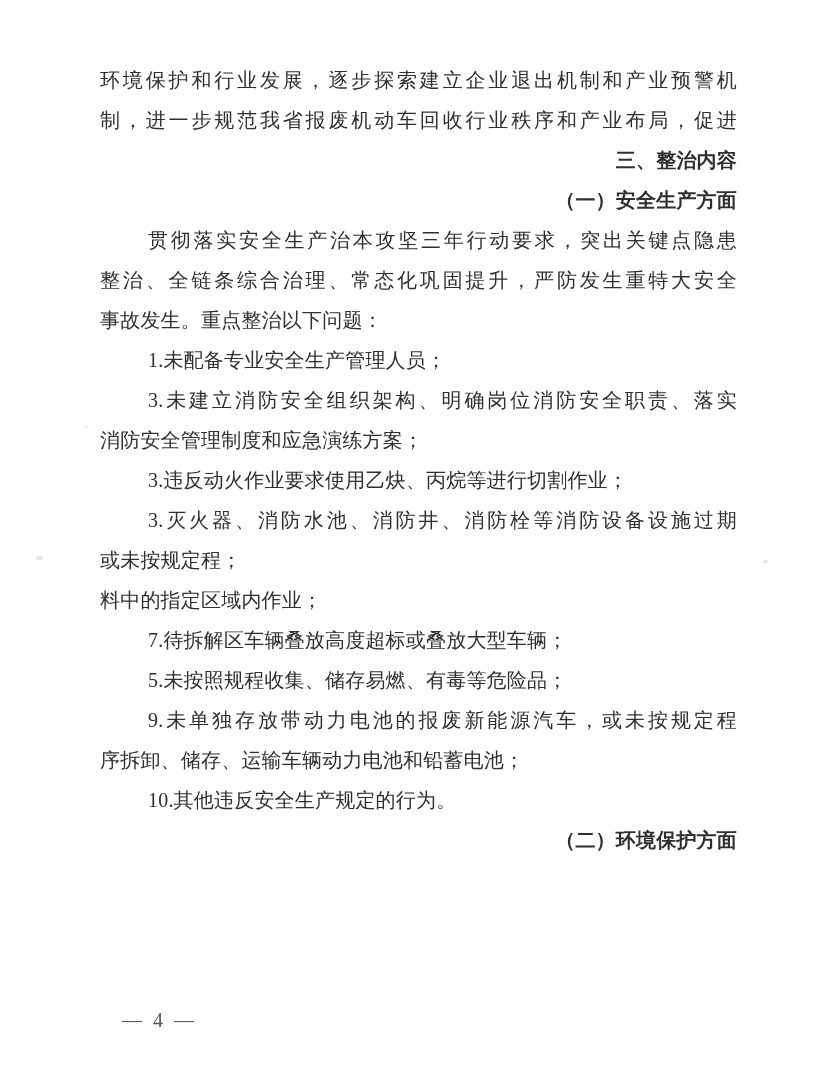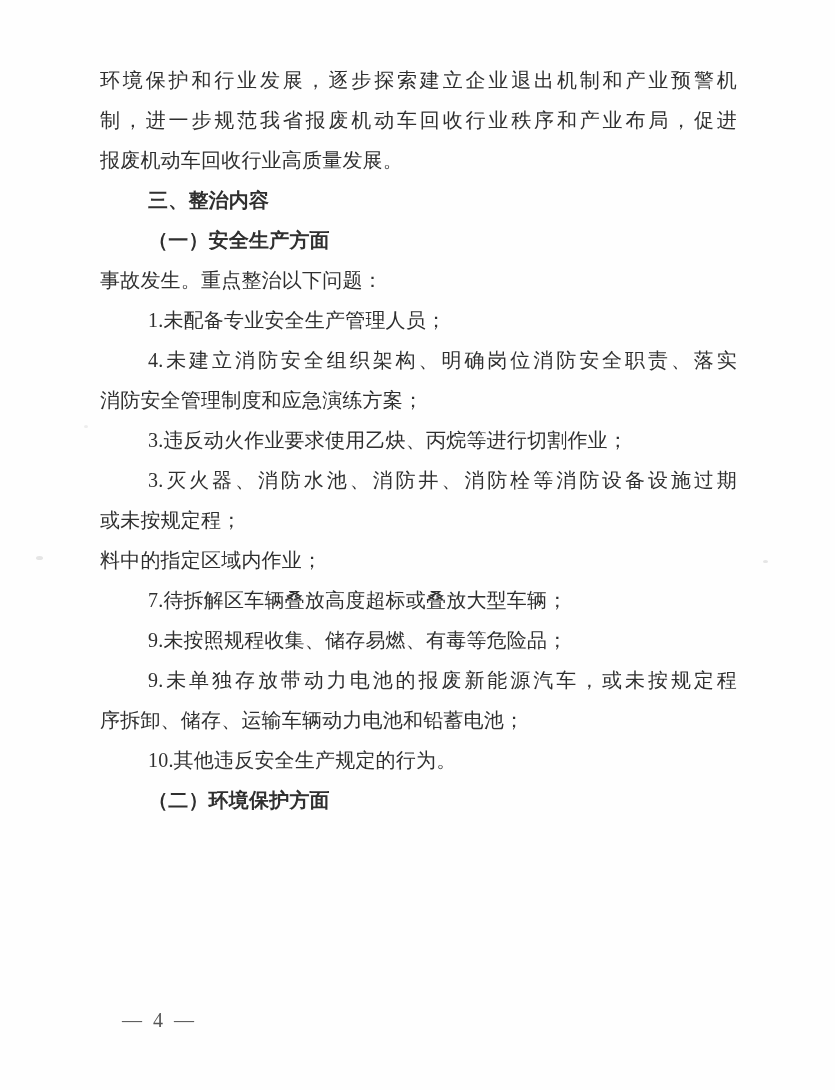--- a/index.html
+++ b/index.html
@@ -32,20 +32,21 @@
   .line.fill {
     white-space: normal;
     text-align: justify;
     text-align-last: justify;
   }
   .line.indent {
     padding-left: 48px;
   }
   .line.bold {
     font-weight: 700;
+    text-align: right;
   }
   .footer {
     position: absolute;
     left: 122px;
     top: 1006px;
     font-size: 20px;
     line-height: 28px;
     color: #555555;
     letter-spacing: 3px;
     font-family: "Liberation Serif", "DejaVu Serif", serif;
@@ -61,33 +62,34 @@
   .speck.s2 { left: 763px; top: 560px; width: 5px; height: 3px; }
   .speck.s3 { left: 84px;  top: 425px; width: 4px; height: 3px; opacity: 0.35; }
 </style>
 </head>
 <body>
 
 <div class="page">
   <div class="content">
       <div class="line fill">环境保护和行业发展，逐步探索建立企业退出机制和产业预警机</div>
       <div class="line fill">制，进一步规范我省报废机动车回收行业秩序和产业布局，促进</div>
-      <div class="line">报废机动车回收行业高质量发展。</div>
       <div class="line indent bold">三、整治内容</div>
       <div class="line indent bold">（一）安全生产方面</div>
+      <div class="line indent fill">贯彻落实安全生产治本攻坚三年行动要求，突出关键点隐患</div>
+      <div class="line fill">整治、全链条综合治理、常态化巩固提升，严防发生重特大安全</div>
       <div class="line">事故发生。重点整治以下问题：</div>
       <div class="line indent">1.未配备专业安全生产管理人员；</div>
-      <div class="line indent fill">4.未建立消防安全组织架构、明确岗位消防安全职责、落实</div>
+      <div class="line indent fill">3.未建立消防安全组织架构、明确岗位消防安全职责、落实</div>
       <div class="line">消防安全管理制度和应急演练方案；</div>
       <div class="line indent">3.违反动火作业要求使用乙炔、丙烷等进行切割作业；</div>
       <div class="line indent fill">3.灭火器、消防水池、消防井、消防栓等消防设备设施过期</div>
       <div class="line">或未按规定程；</div>
       <div class="line">料中的指定区域内作业；</div>
       <div class="line indent">7.待拆解区车辆叠放高度超标或叠放大型车辆；</div>
-      <div class="line indent">9.未按照规程收集、储存易燃、有毒等危险品；</div>
+      <div class="line indent">5.未按照规程收集、储存易燃、有毒等危险品；</div>
       <div class="line indent fill">9.未单独存放带动力电池的报废新能源汽车，或未按规定程</div>
       <div class="line">序拆卸、储存、运输车辆动力电池和铅蓄电池；</div>
       <div class="line indent">10.其他违反安全生产规定的行为。</div>
       <div class="line indent bold">（二）环境保护方面</div>
     </div>
 
   <div class="footer">— 4 —</div>
 
   <div class="speck s1"></div>
   <div class="speck s2"></div>

